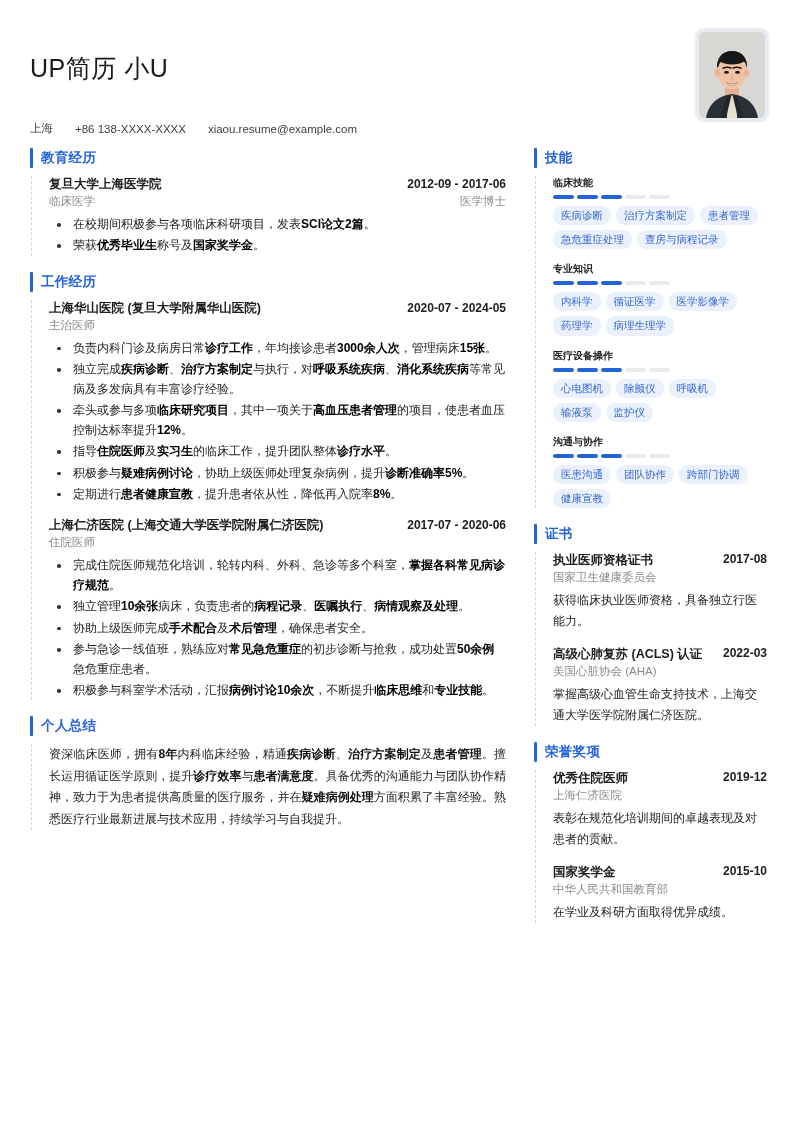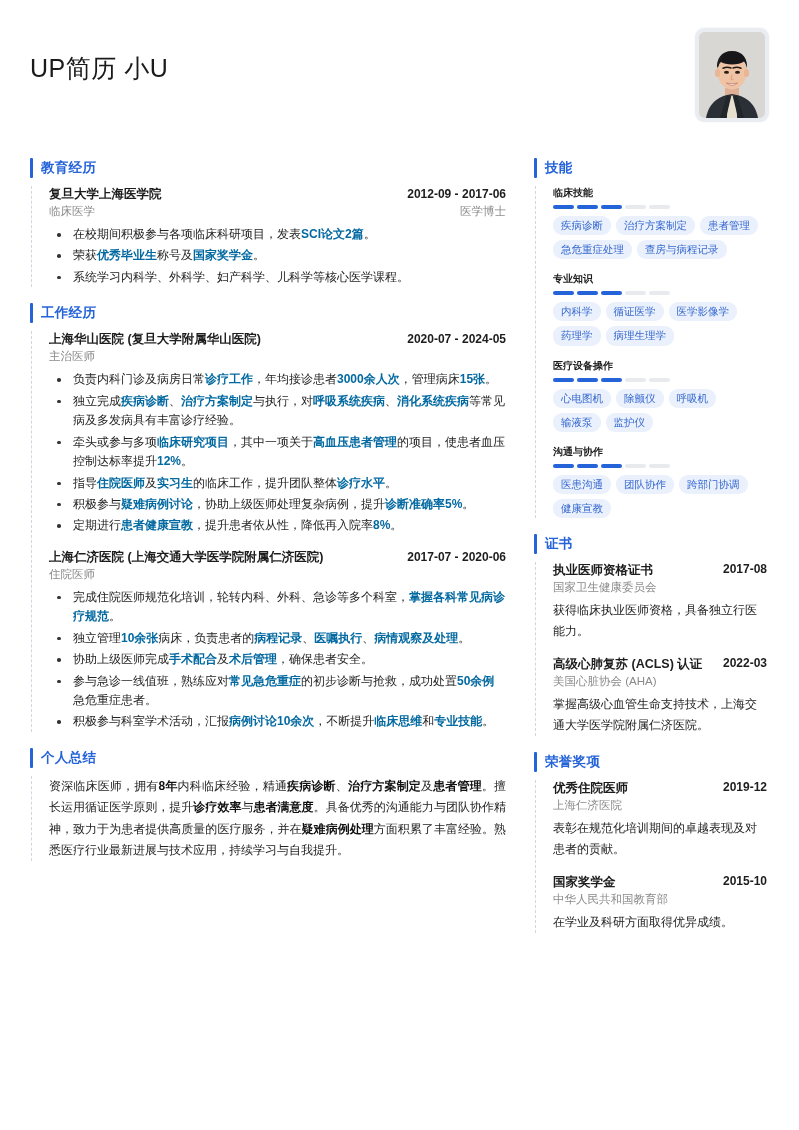--- a/index.html
+++ b/index.html
@@ -55,21 +55,21 @@
     width: 100%; height: 100%;
     border-radius: 6px;
     overflow: hidden;
     position: relative;
     background: #d8d6d3;
   }
 
   
   .columns {
     display: flex;
-    margin-top: 14px;
+    margin-top: 4px;
     align-items: flex-start;
   }
   .col-left { width: 492px; padding-right: 16px; }
   .col-right { width: 245px; padding-left: 12px; }
 
   
   .section { margin-bottom: 16px; position: relative; }
   .sec-title-wrap {
     display: flex;
     align-items: center;
@@ -147,21 +147,21 @@
     margin-bottom: 2px;
   }
   ul.bullets li::before {
     content: "";
     position: absolute;
     left: 8px; top: 8px;
     width: 3.5px; height: 3.5px;
     border-radius: 50%;
     background: #333;
   }
-  ul.bullets li b { font-weight: 700; color: #0369a1; }
+  ul.bullets li b { font-weight: 700; color: #000000; }
 
   .summary-text {
     font-size: 12px;
     line-height: 1.78;
     color: #232323;
     text-align: justify;
   }
   .summary-text b { font-weight: 700; color: #111; }
 
   
@@ -233,20 +233,25 @@
 </style>
 </head>
 <body>
 
 <div class="page">
 
   <div class="header">
     <div class="name-row">
       <span class="full-name">UP简历 小U</span>
     </div>
+    <div class="contact-row" id="contact-row">
+        <span class="contact-item">上海</span>
+        <span class="contact-item">+86 138-XXXX-XXXX</span>
+        <span class="contact-item">xiaou.resume@example.com</span>
+      </div>
 
     <div class="avatar">
       <div class="avatar-inner">
         <svg viewBox="0 0 66 86" width="100%" height="100%" preserveAspectRatio="xMidYMid slice">
           <rect x="0" y="0" width="66" height="86" fill="#d9d7d4"></rect>
 
           <path d="M26 56 L26 68 L40 68 L40 56 Z" fill="#e0b095"></path>
 
           <path d="M33 62 C20 64 10 70 7 86 L59 86 C56 70 46 64 33 62 Z" fill="#2b3036"></path>
 
@@ -293,21 +298,20 @@
                   <div class="entry-title">复旦大学上海医学院</div>
                   <div class="entry-date">2012-09 - 2017-06</div>
                 </div>
                 <div class="entry-row2">
                   <div class="entry-sub">临床医学</div>
                   <div class="entry-sub-right">医学博士</div>
                 </div>
                 <ul class="bullets">
                   <li>在校期间积极参与各项临床科研项目，发表<b>SCI论文2篇</b>。</li>
                   <li>荣获<b>优秀毕业生</b>称号及<b>国家奖学金</b>。</li>
-                  <li>系统学习内科学、外科学、妇产科学、儿科学等核心医学课程。</li>
                 </ul>
               </div>
             </div>
         </div>
       </div>
 
       <div class="section">
         <div class="sec-title-wrap">
           <span class="sec-bar"></span>
           <span class="sec-title">工作经历</span>

